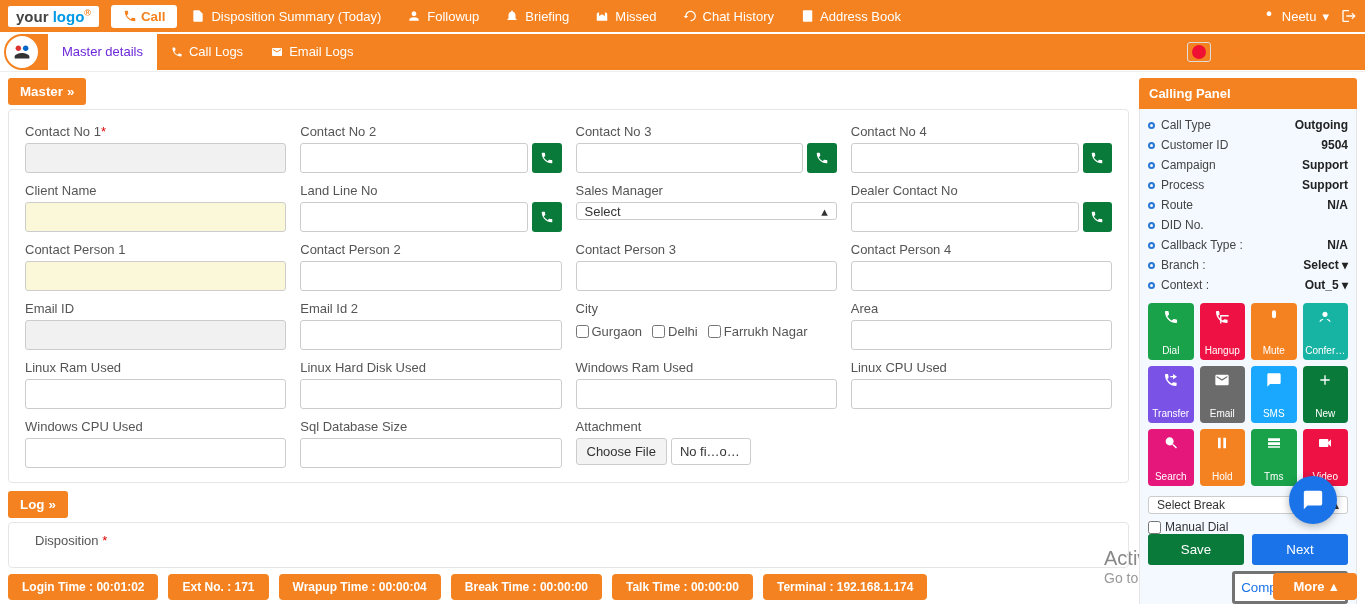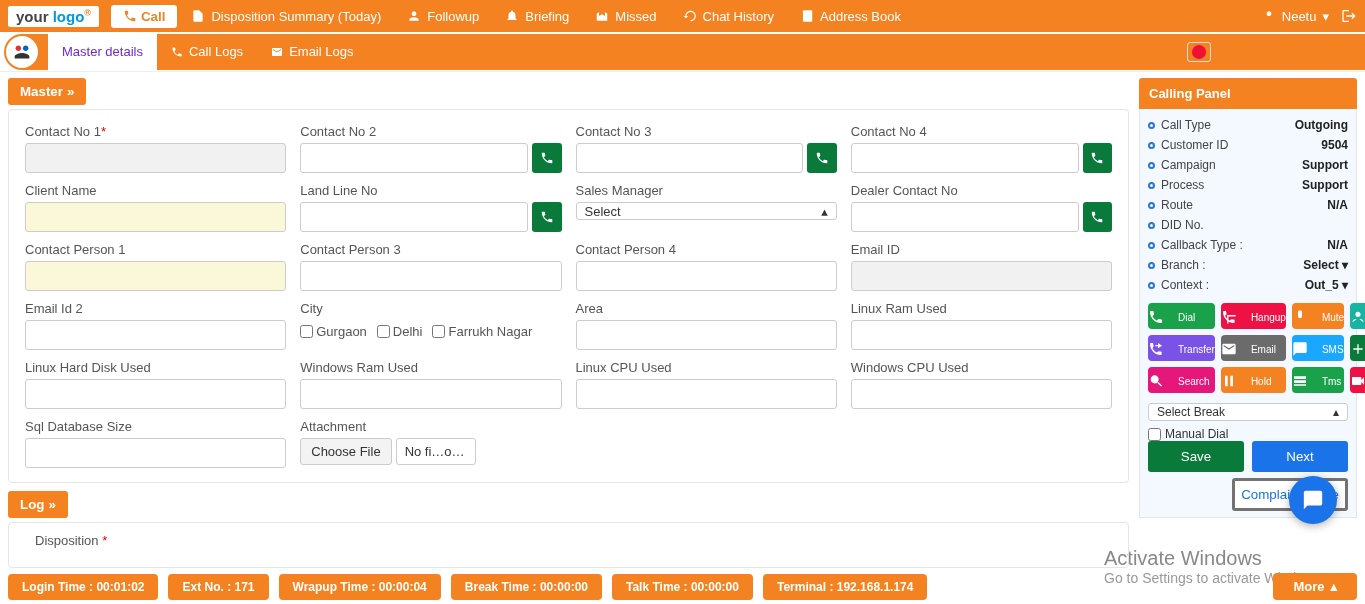--- a/index.html
+++ b/index.html
@@ -53,21 +53,21 @@
 .file-txt { border:1px solid #ccc; padding:5px 8px; border-radius:3px; max-width:80px; white-space:nowrap; overflow:hidden; text-overflow:ellipsis;}
 
 
 .cp-head { background:#f58220; color:#fff; padding:8px 10px; border-radius:3px 3px 0 0; font-weight:bold;}
 .cp-body { border:1px solid #e5e5e5; border-top:none; background:#f3f9ff; padding:6px 8px; font-size:12px;}
 .cp-row { display:flex; justify-content:space-between; align-items:center; padding:3px 0;}
 .cp-row .dot { width:7px; height:7px; border-radius:50%; border:2px solid #2877d4; margin-right:6px; display:inline-block;}
 .cp-row .k { display:flex; align-items:center; color:#444;}
 .cp-row .v { font-weight:bold; color:#222;}
 .act-grid { display:grid; grid-template-columns:repeat(4,1fr); gap:6px; margin-top:8px;}
-.act { border-radius:4px; color:#fff; font-size:10px; text-align:center; padding:6px 0 4px; cursor:pointer; display:flex; flex-direction:row; align-items:center; gap:14px;}
+.act { border-radius:4px; color:#fff; font-size:10px; text-align:center; padding:6px 0 4px; cursor:pointer; display:flex; flex-direction:column; align-items:center; gap:20px;}
 .act svg { width:16px; height:16px; fill:#fff;}
 .a-dial{background:#19a24a}.a-hang{background:#e14}.a-mute{background:#f58220}.a-conf{background:#17b3a3}
 .a-tran{background:#7a53e6}.a-email{background:#6b6b6b}.a-sms{background:#1aa8ff}.a-new{background:#0a7a3b}
 .a-sear{background:#e6177a}.a-hold{background:#f58220}.a-tms{background:#19a24a}.a-vid{background:#e14}
 .break-sel { margin-top:10px; }
 .manual { margin-top:6px; font-size:12px; display:flex; align-items:center; gap:4px;}
 .save-next { display:flex; gap:8px; margin-top:0;}
 .btn-save { flex:1; background:#0a7a3b; color:#fff; border:none; padding:8px; border-radius:3px; cursor:pointer;}
 .btn-next { flex:1; background:#1a73e8; color:#fff; border:none; padding:8px; border-radius:3px; cursor:pointer;}
 .complaint { margin-top:6px; border:3px solid #737373; color:#1a73e8; background:#fff; padding:6px; border-radius:3px; cursor:pointer; float:right;}
@@ -254,20 +254,21 @@
               <input class="input" style="">
               <button class="phone-btn">
                 <svg viewBox="0 0 24 24">
                   <path d="M6.6 10.8c1.4 2.8 3.8 5.1 6.6 6.6l2.2-2.2c.3-.3.7-.4 1-.2 1.2.4 2.4.6 3.7.6.6 0 1 .4 1 1V20c0 .6-.4 1-1 1C10.6 21 3 13.4 3 4c0-.6.4-1 1-1h3.5c.6 0 1 .4 1 1 0 1.2.2 2.5.6 3.7.1.4 0 .8-.3 1l-2.2 2.1z"></path>
                 </svg>
               </button>
             </div>
           </div>
 
         <div class="field"><label>Contact Person 1</label><input class="input ye" style=""></div>
+        <div class="field"><label>Contact Person 2</label><input class="input" style=""></div>
         <div class="field"><label>Contact Person 3</label><input class="input" style=""></div>
         <div class="field"><label>Contact Person 4</label><input class="input" style=""></div>
 
         <div class="field"><label>Email ID</label><input class="input ro" readonly="" style=""></div>
         <div class="field"><label>Email Id 2</label><input class="input" style=""></div>
         <div class="field">
             <label>City</label>
           <div class="checks">
             <label>
                 <input type="checkbox" style="">

